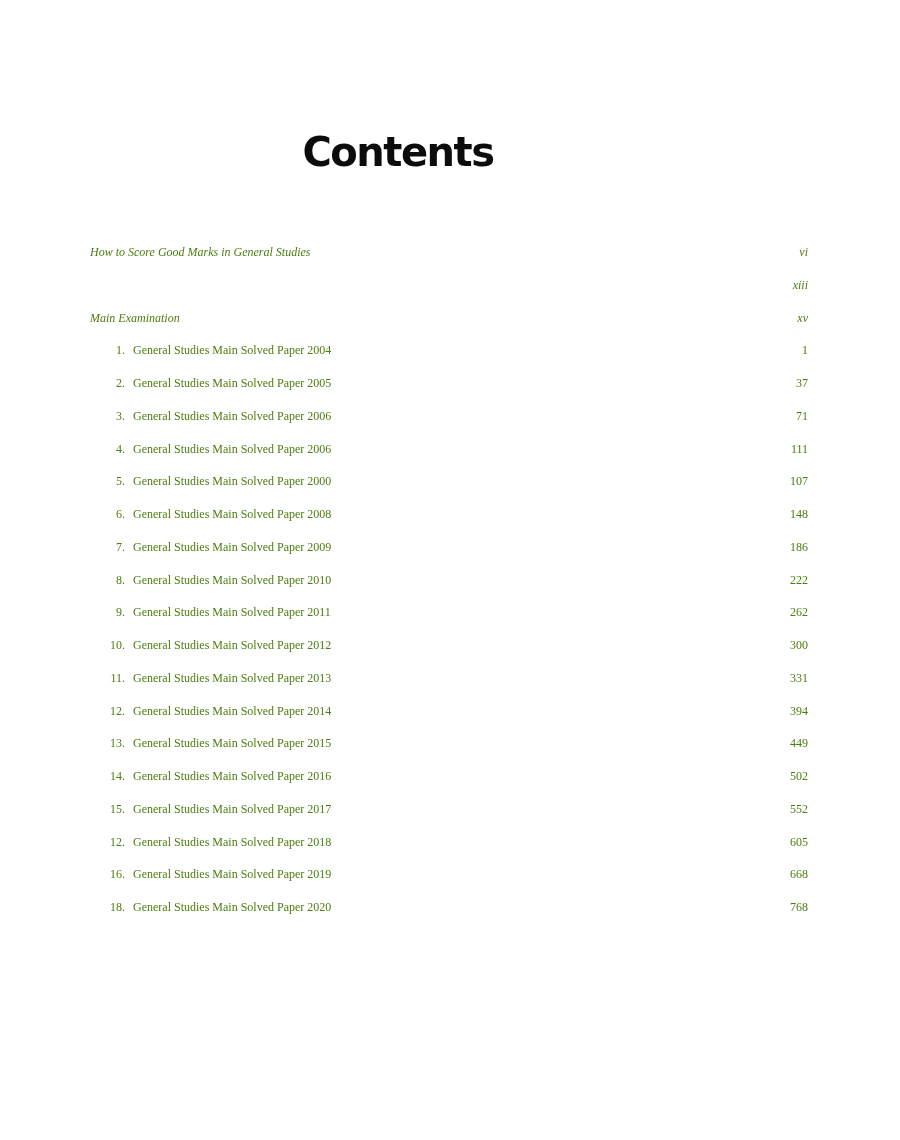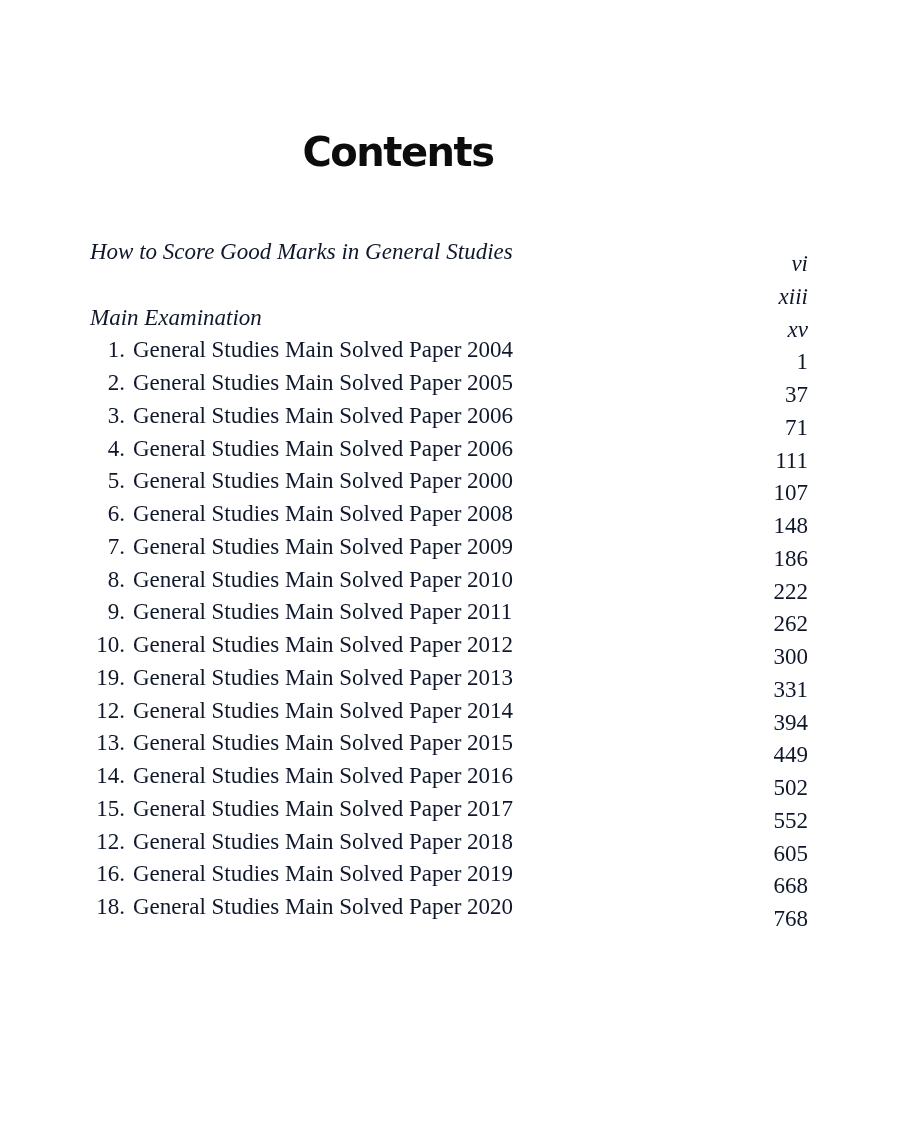--- a/index.html
+++ b/index.html
@@ -27,22 +27,22 @@
       letter-spacing: -1.5px;
       color: #0c0c0c;
       margin: 0;
     }
     .toc {
       position: absolute;
       top: 236px;
       left: 90px;
       width: 718px;
       font-family: "Liberation Serif", serif;
-      font-size: 23px;
-      color: #0f172a;
+      font-size: 12px;
+      color: #4d7c0f;
     }
     .toc-row {
       position: relative;
       height: 32.75px;
       line-height: 32px;
       white-space: nowrap;
     }
     .toc-row.front {
       font-style: italic;
     }
@@ -61,21 +61,20 @@
     .toc-row .chap-label {
       position: absolute;
       left: 43px;
       top: 0;
     }
     .toc-row .page {
       position: absolute;
       right: 0;
       top: 0;
       text-align: right;
-      margin-top: 12px;
     }
   </style>
 </head>
 <body>
 
 <h1 class="page-title">Contents</h1>
 
 <div class="toc">
   <div id="front-list">
       <div class="toc-row front">
@@ -135,21 +134,21 @@
         <span class="num">9.</span>
         <span class="chap-label">General Studies Main Solved Paper 2011</span>
         <span class="page">262</span>
       </div>
       <div class="toc-row chapter">
         <span class="num">10.</span>
         <span class="chap-label">General Studies Main Solved Paper 2012</span>
         <span class="page">300</span>
       </div>
       <div class="toc-row chapter">
-        <span class="num">19.</span>
+        <span class="num">11.</span>
         <span class="chap-label">General Studies Main Solved Paper 2013</span>
         <span class="page">331</span>
       </div>
       <div class="toc-row chapter">
         <span class="num">12.</span>
         <span class="chap-label">General Studies Main Solved Paper 2014</span>
         <span class="page">394</span>
       </div>
       <div class="toc-row chapter">
         <span class="num">13.</span>

